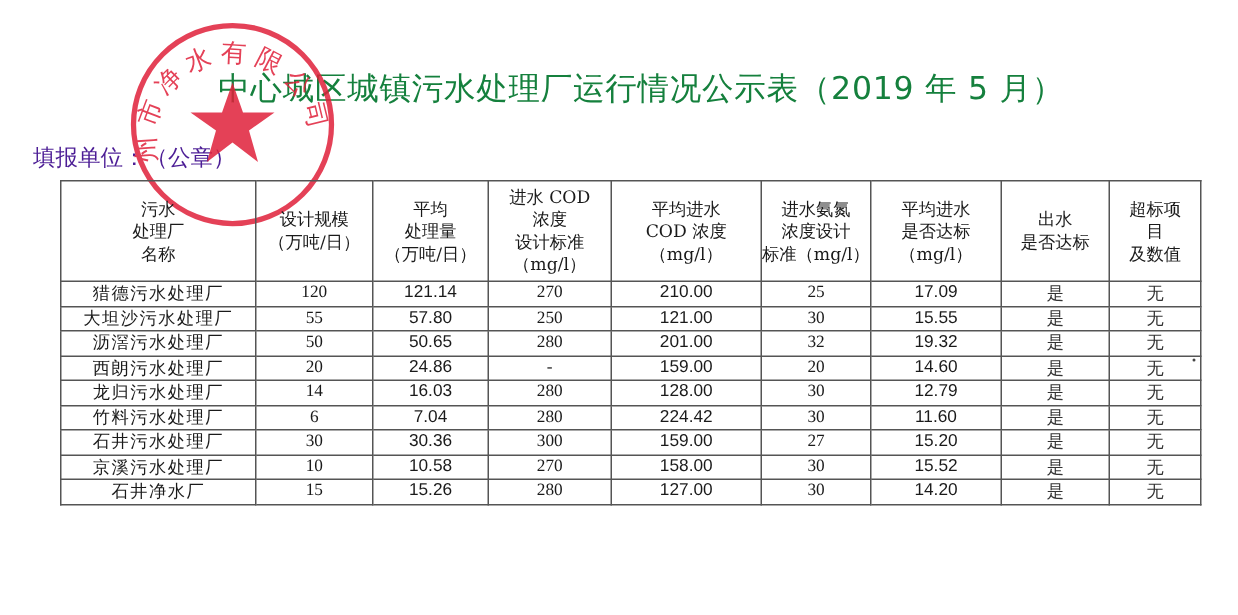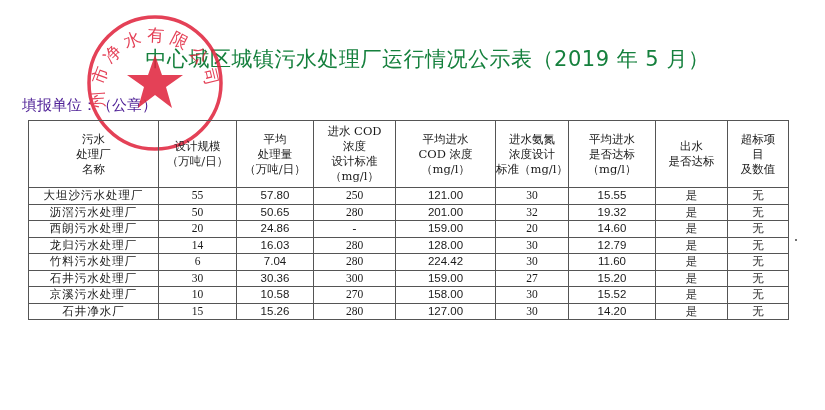--- a/index.html
+++ b/index.html
@@ -23,21 +23,21 @@
   }
   .reporter {
     position: absolute;
     left: 22px; top: 96px;
     font-size: 15px;
     font-family: "DejaVu Serif", serif;
     color: #4c1d95;
   }
   table.data-table {
     position: absolute;
-    left: 28px; top: 120px;
+    left: 40px; top: 120px;
     width: 760px;
     border-collapse: collapse;
     table-layout: fixed;
     padding-left: 39px;
   }
   table.data-table th, table.data-table td {
     border: 1px solid #555;
     text-align: center;
     padding: 0;
     overflow: hidden;
@@ -146,20 +146,31 @@
         </th>
         <th>
           <div>超标项</div>
           <div>目</div>
           <div>及数值</div>
         </th>
       </tr>
   </thead>
   <tbody id="table-body">
       <tr>
+        <td class="name">猎德污水处理厂</td>
+        <td class="num-serif">120</td>
+        <td class="num-sans">121.14</td>
+        <td class="num-serif">270</td>
+        <td class="num-sans">210.00</td>
+        <td class="num-serif">25</td>
+        <td class="num-sans">17.09</td>
+        <td class="flag">是</td>
+        <td class="flag">无</td>
+      </tr>
+      <tr>
         <td class="name">大坦沙污水处理厂</td>
         <td class="num-serif">55</td>
         <td class="num-sans">57.80</td>
         <td class="num-serif">250</td>
         <td class="num-sans">121.00</td>
         <td class="num-serif">30</td>
         <td class="num-sans">15.55</td>
         <td class="flag">是</td>
         <td class="flag">无</td>
       </tr>

